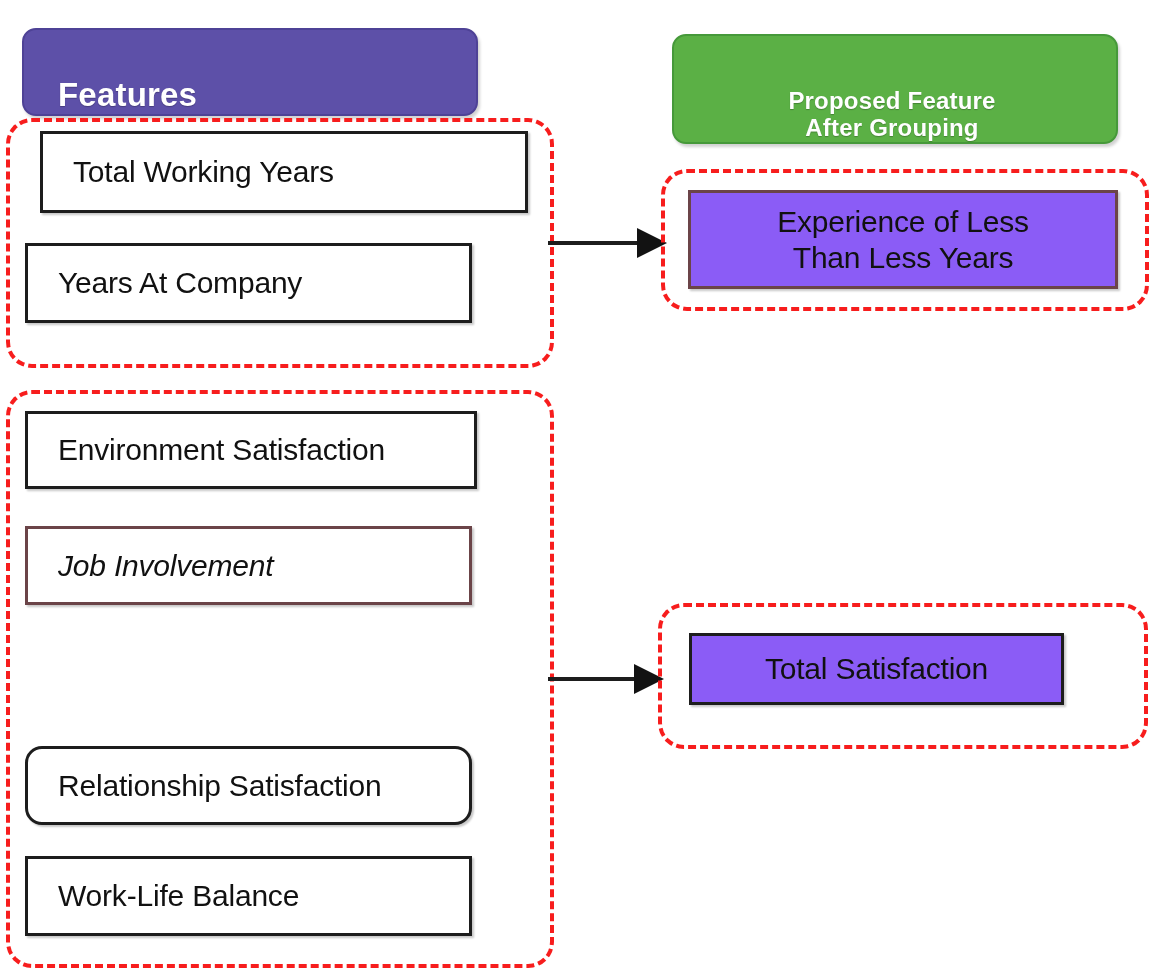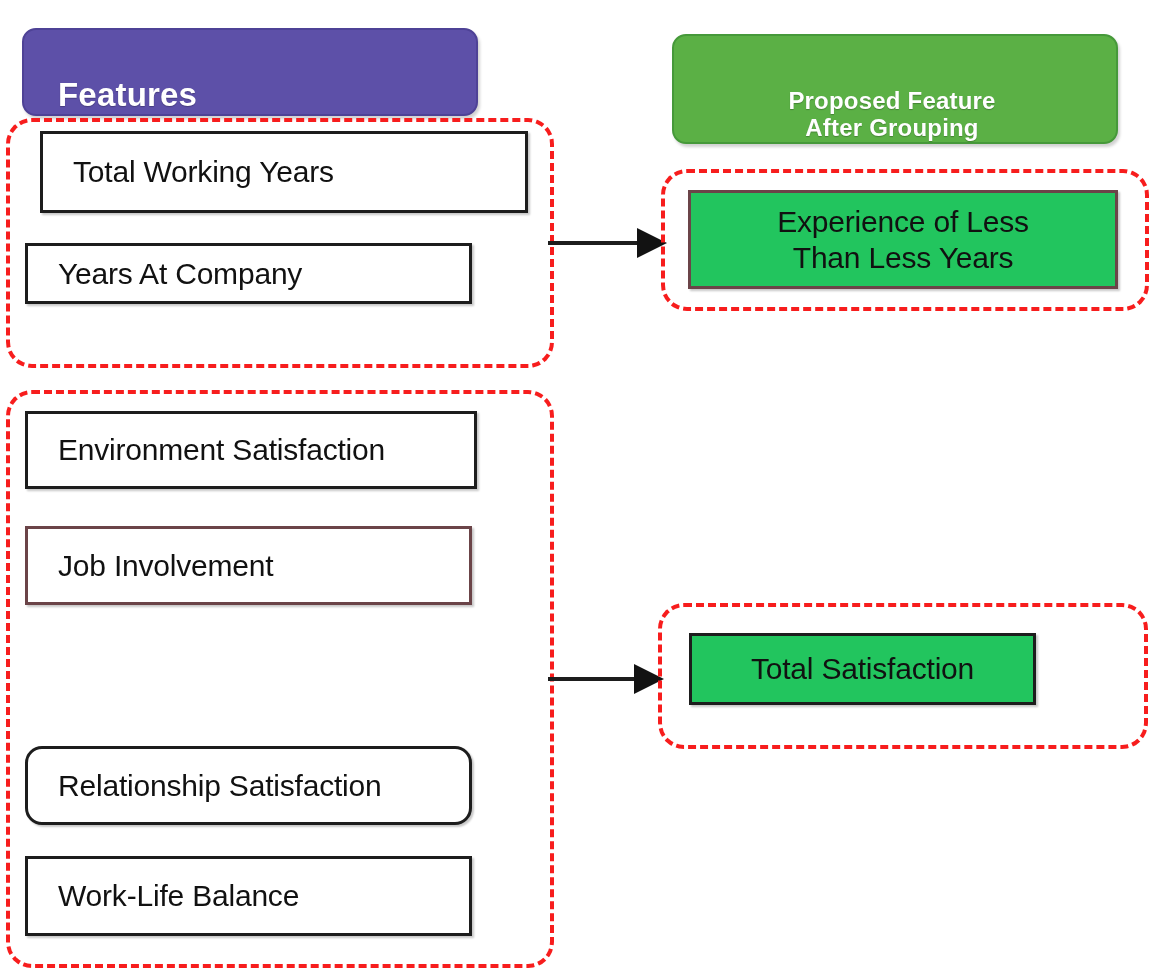--- a/index.html
+++ b/index.html
@@ -84,49 +84,49 @@
     align-items: center;
     padding-left: 30px;
     font-size: 30px;
     color: #111111;
     letter-spacing: -0.2px;
     box-shadow: 2px 2px 2px rgba(0,0,0,0.22);
   }
   .feature-box.maroon { border-color: #6b4448; }
 
   #fb-total-working-years    { left: 33px; top: 131px; width: 488px; height: 82px; margin-left: 7px; }
-  #fb-years-at-company       { left: 25px; top: 243px; width: 447px; height: 61px; }
+  #fb-years-at-company       { left: 25px; top: 243px; width: 447px; height: 80px; }
   #fb-environment-satisf     { left: 25px; top: 411px; width: 452px; height: 78px; }
-  #fb-job-involvement        { left: 25px; top: 526px; width: 447px; height: 79px; }
+  #fb-job-involvement        { left: 25px; top: 526px; width: 447px; height: 79px; font-style: italic; }
   #fb-job-satisfaction       { left: 25px; top: 636px; width: 447px; height: 79px; }
   #fb-relationship-satisf    { left: 25px; top: 746px; width: 447px; height: 79px; border-radius: 17px; }
   #fb-work-life-balance      { left: 25px; top: 856px; width: 447px; height: 80px; }
 
   
   .result-box {
     position: absolute;
     box-sizing: border-box;
-    background: #22c55e;
+    background: #8b5cf6;
     display: flex;
     flex-direction: column;
     align-items: center;
     justify-content: center;
     text-align: center;
     font-size: 30px;
     color: #111111;
     line-height: 1.18;
     letter-spacing: -0.2px;
     box-shadow: 2px 2px 2px rgba(0,0,0,0.22);
   }
   #rb-experience {
     left: 688px; top: 190px; width: 430px; height: 99px;
     border: 3px solid #6b4448;
   }
   #rb-total-satisfaction {
-    left: 689px; top: 633px; width: 347px; height: 72px;
+    left: 689px; top: 633px; width: 375px; height: 72px;
     border: 3px solid #1d1d1d;
   }
   .result-box .line { display: block; }
 
   
   .arrow {
     position: absolute;
     pointer-events: none;
   }
 </style>

